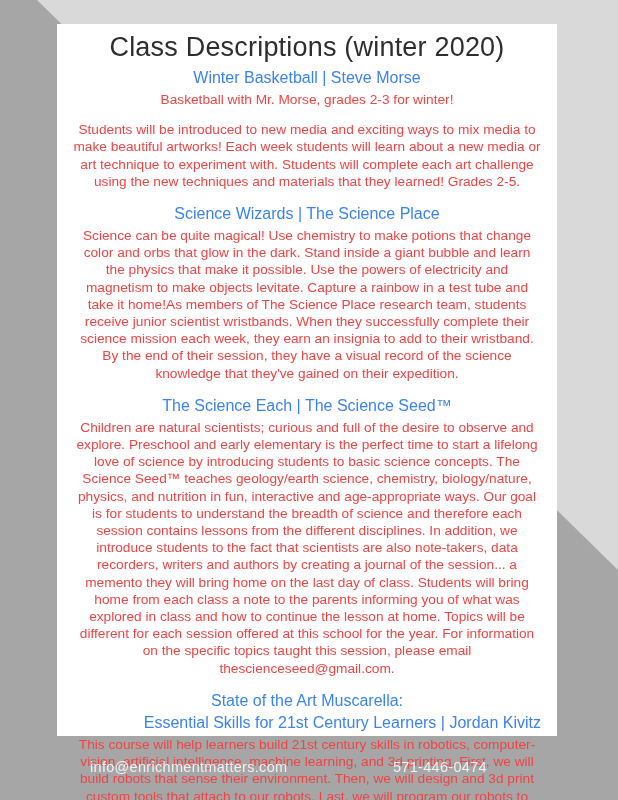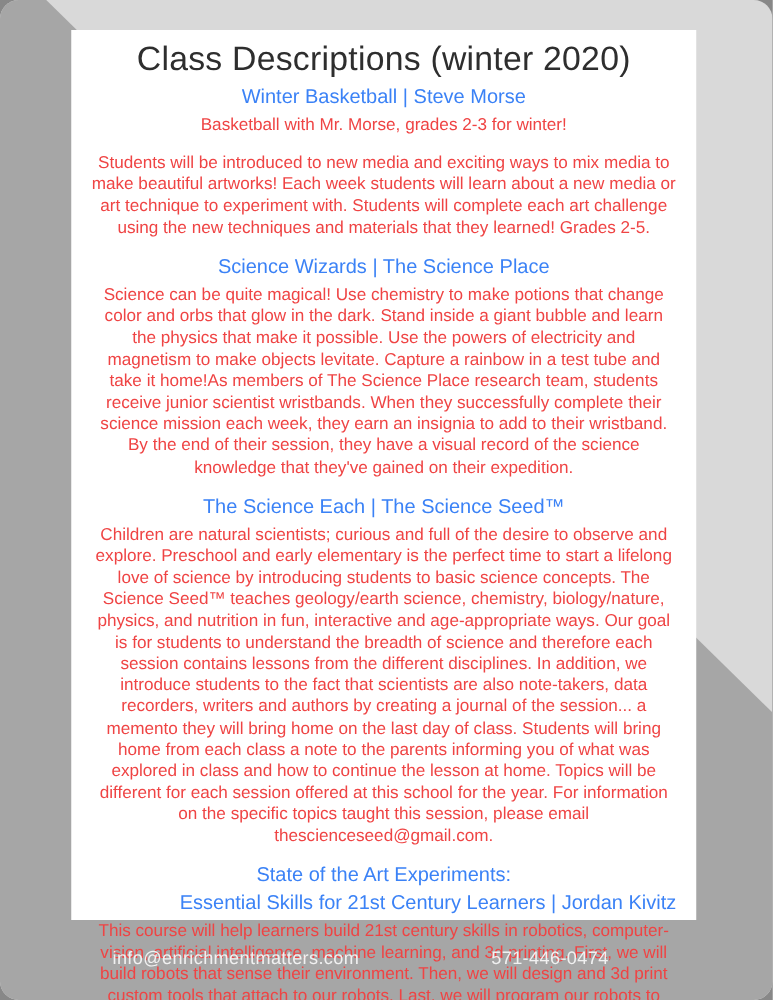--- a/index.html
+++ b/index.html
@@ -8,21 +8,20 @@
     background: #888;
     font-family: "Liberation Sans", sans-serif;
   }
   .canvas {
     position: relative;
     width: 618px;
     height: 800px;
     margin: 0 auto;
     background: #d9d9d9;
     overflow: hidden;
-    border-radius: 15px;
   }
   .bg-dark {
     position: absolute;
     inset: 0;
     background: #a6a6a6;
     clip-path: polygon(0 0, 37px 0, 618px 570px, 618px 800px, 0 800px);
   }
   .page {
     position: absolute;
     left: 57px;
@@ -91,21 +90,21 @@
       <div class="section-heading">Science Wizards | The Science Place</div>
       <div class="section-body">Science can be quite magical! Use chemistry to make potions that change color and orbs that glow in the dark. Stand inside a giant bubble and learn the physics that make it possible. Use the powers of electricity and magnetism to make objects levitate. Capture a rainbow in a test tube and take it home!As members of The Science Place research team, students receive junior scientist wristbands. When they successfully complete their science mission each week, they earn an insignia to add to their wristband. By the end of their session, they have a visual record of the science knowledge that they've gained on their expedition.</div>
     </div>
 
     <div class="section sec-gap">
       <div class="section-heading">The Science Each | The Science Seed™</div>
       <div class="section-body">Children are natural scientists; curious and full of the desire to observe and explore. Preschool and early elementary is the perfect time to start a lifelong love of science by introducing students to basic science concepts. The Science Seed™ teaches geology/earth science, chemistry, biology/nature, physics, and nutrition in fun, interactive and age-appropriate ways. Our goal is for students to understand the breadth of science and therefore each session contains lessons from the different disciplines. In addition, we introduce students to the fact that scientists are also note-takers, data recorders, writers and authors by creating a journal of the session... a memento they will bring home on the last day of class. Students will bring home from each class a note to the parents informing you of what was explored in class and how to continue the lesson at home. Topics will be different for each session offered at this school for the year. For information on the specific topics taught this session, please email thescienceseed@gmail.com.</div>
     </div>
 
     <div class="section sec-gap">
-      <div class="section-heading">State of the Art Experiments:</div>
+      <div class="section-heading">State of the Art Muscarella:</div>
       <div class="section-heading second-line">Essential Skills for 21st Century Learners | Jordan Kivitz</div>
       <div class="section-body">This course will help learners build 21st century skills in robotics, computer-vision, artificial intelligence, machine learning, and 3d printing. First, we will build robots that sense their environment. Then, we will design and 3d print custom tools that attach to our robots. Last, we will program our robots to autonomously drive through an obstacle course using our custom tools along the way.  No experience is required other than a willingness to push learning into state-of-the-art.</div>
     </div>
   </div>
 
   <div class="footer">
     <span class="footer-email">info@enrichmentmatters.com</span>
     <span class="footer-phone">571-446-0474</span>
   </div>
 </div>

